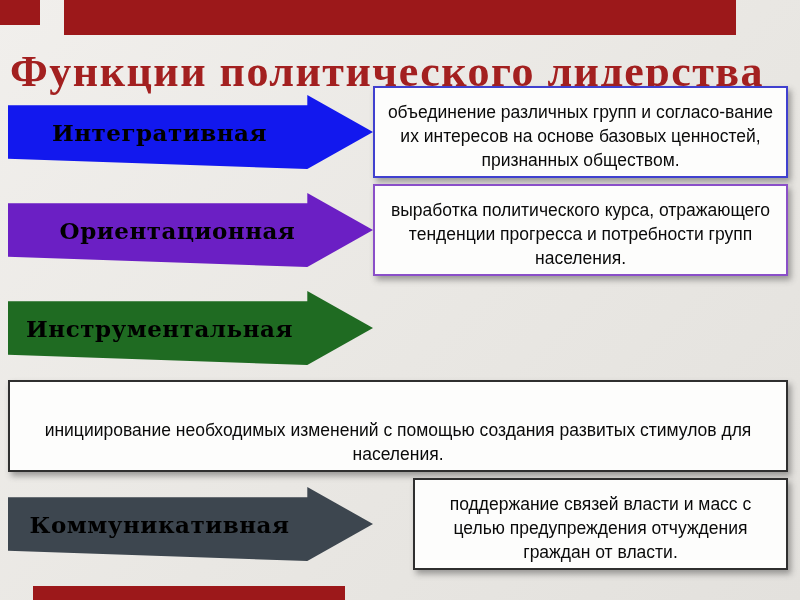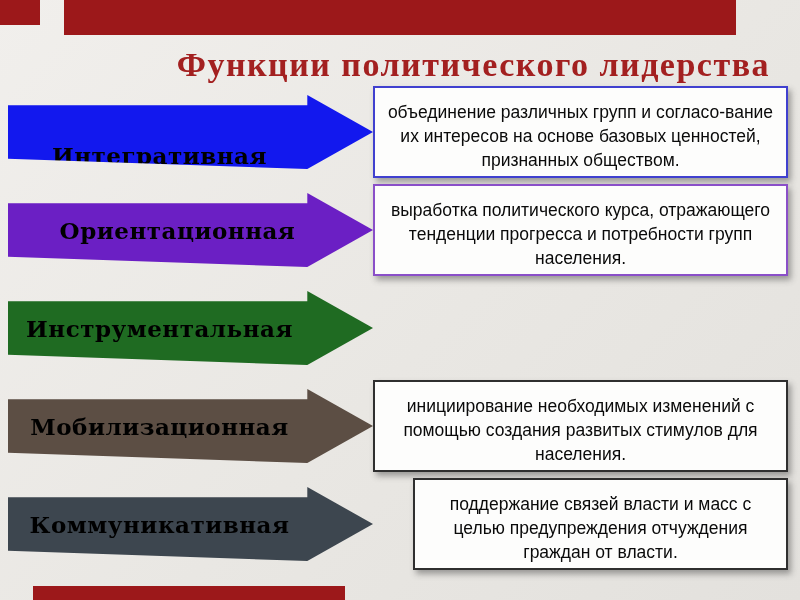--- a/index.html
+++ b/index.html
@@ -21,24 +21,23 @@
   .corner-notch { left: 0; top: 0; width: 40px; height: 25px; }
   .bottom-bar { left: 33px; top: 586px; width: 312px; height: 14px; }
 
   .slide-title {
     position: absolute;
     left: 10px;
     top: 46px;
     width: 760px;
     font-family: "Liberation Serif", "DejaVu Serif", serif;
     font-weight: 700;
-    font-size: 34px;
+    font-size: 44px;
     letter-spacing: 1.5px;
     white-space: nowrap;
-    text-align: right;
   }
 
   .row {
     position: absolute;
     left: 8px;
     right: 12px;
     height: 92px;
     display: flex;
     align-items: center;
   }
@@ -93,21 +92,21 @@
 
 <div class="slide">
 
   <div class="bar top-bar" style="background-color: rgb(156, 24, 26);"></div>
   <div class="bar corner-notch" style="background-color: rgb(156, 24, 26);"></div>
   <div class="bar bottom-bar" style="background-color: rgb(156, 24, 26);"></div>
 
   <div class="slide-title" style="color: rgb(163, 32, 32);">Функции политического лидерства</div>
 
   <div class="row row-0">
-    <div class="arrow" style="background-color: rgb(18, 24, 238); align-items: flex-end;">
+    <div class="arrow" style="background-color: rgb(18, 24, 238);">
       <span class="arrow-label">Интегративная</span>
     </div>
     <div class="info-box" style="border-color: rgb(64, 64, 207);">
       <p class="info-text">объединение различных групп и согласо-вание  их  интересов на основе базовых ценностей, признанных обществом.</p>
     </div>
   </div>
 
   <div class="row row-1">
     <div class="arrow" style="background-color: rgb(107, 31, 196); padding-left: 36px;">
       <span class="arrow-label">Ориентационная</span>
@@ -117,23 +116,20 @@
     </div>
   </div>
 
   <div class="row row-2">
     <div class="arrow" style="background-color: rgb(31, 107, 34);">
       <span class="arrow-label">Инструментальная</span>
     </div>
   </div>
 
   <div class="row row-3">
-    <div class="arrow" style="background-color: rgb(92, 78, 68);">
-      <span class="arrow-label">Мобилизационная</span>
-    </div>
     <div class="info-box" style="border-color: rgb(47, 47, 47);">
       <p class="info-text">инициирование необходимых изменений с помощью создания развитых стимулов для населения.</p>
     </div>
   </div>
 
   <div class="row row-4">
     <div class="arrow" style="background-color: rgb(61, 70, 79);">
       <span class="arrow-label">Коммуникативная</span>
     </div>
     <div class="info-box" style="border-color: rgb(47, 47, 47); margin-left: 40px;">

